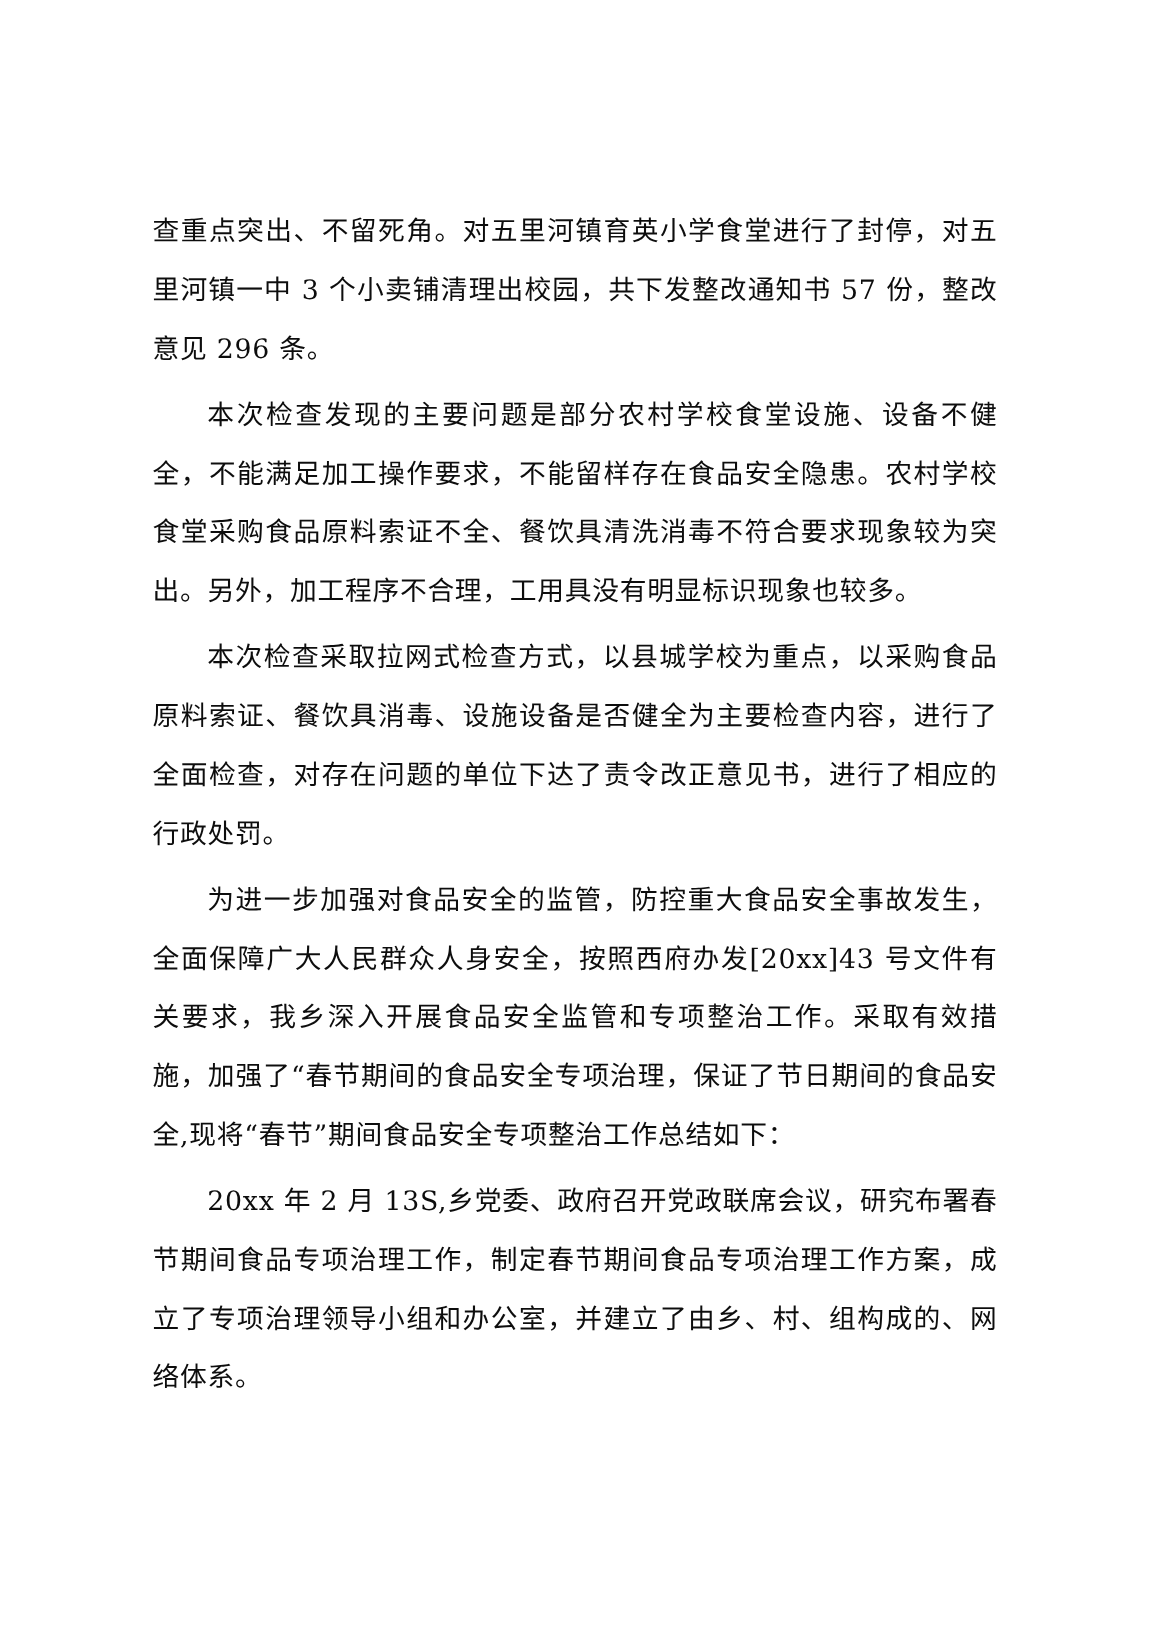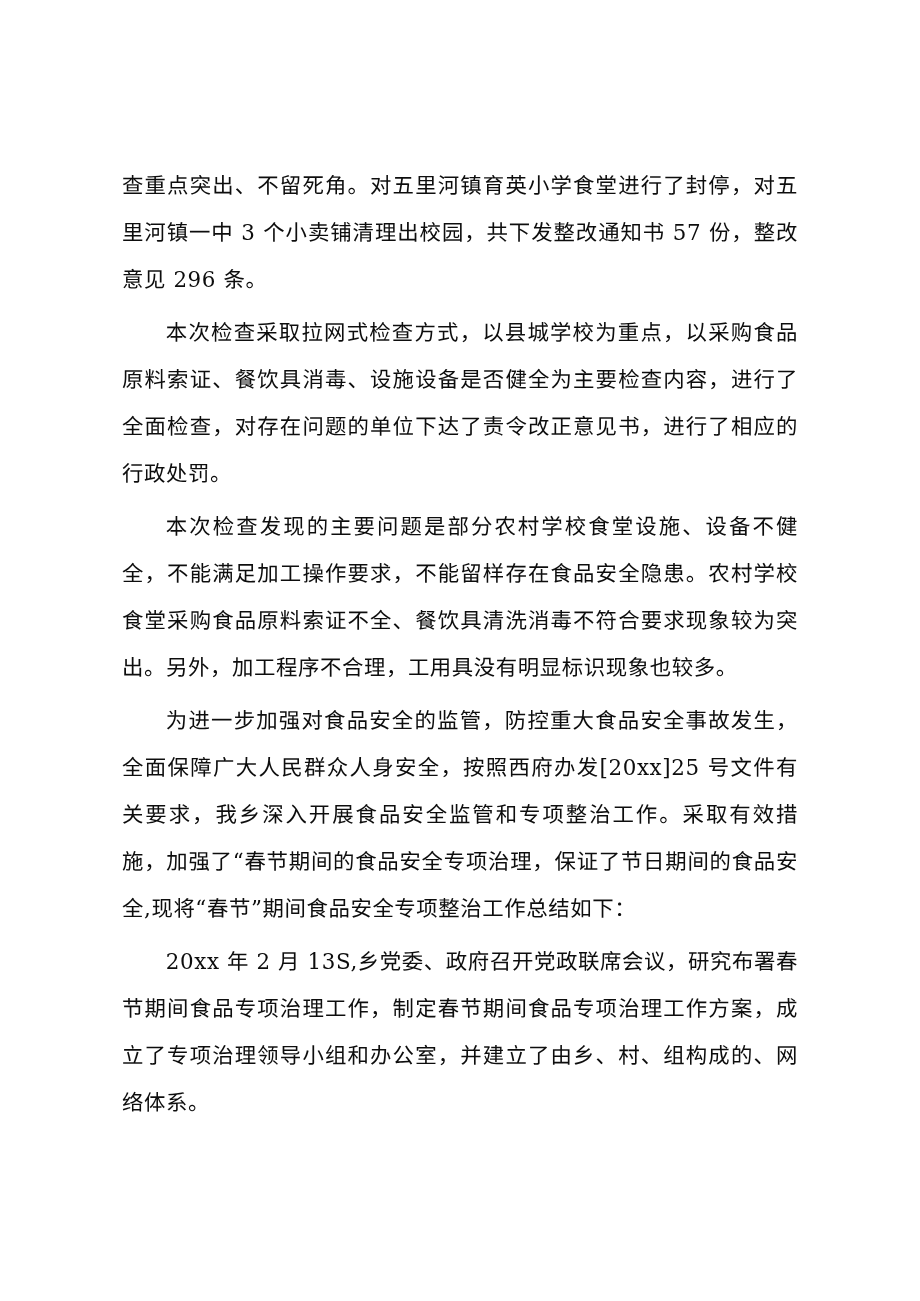--- a/index.html
+++ b/index.html
@@ -52,23 +52,23 @@
   }
 </style>
 </head>
 <body>
 
 <div class="page">
   <div class="doc-body">
 
     <p class="para indent" style="text-indent:0;">查重点突出、不留死角。对五里河镇育英小学食堂进行了封停，对五里河镇一中 3 个小卖铺清理出校园，共下发整改通知书 57 份，整改意见 296 条。</p>
 
+    <p class="para indent">本次检查发现的主要问题是部分农村学校食堂设施、设备不健全，不能满足加工操作要求，不能留样存在食品安全隐患。农村学校食堂采购食品原料索证不全、餐饮具清洗消毒不符合要求现象较为突出。另外，加工程序不合理，工用具没有明显标识现象也较多。</p>
+
     <p class="para indent">本次检查采取拉网式检查方式，以县城学校为重点，以采购食品原料索证、餐饮具消毒、设施设备是否健全为主要检查内容，进行了全面检查，对存在问题的单位下达了责令改正意见书，进行了相应的行政处罚。</p>
 
-    <p class="para indent">本次检查发现的主要问题是部分农村学校食堂设施、设备不健全，不能满足加工操作要求，不能留样存在食品安全隐患。农村学校食堂采购食品原料索证不全、餐饮具清洗消毒不符合要求现象较为突出。另外，加工程序不合理，工用具没有明显标识现象也较多。</p>
 
-
-    <p class="para indent">为进一步加强对食品安全的监管，防控重大食品安全事故发生，全面保障广大人民群众人身安全，按照西府办发[20xx]25 号文件有关要求，我乡深入开展食品安全监管和专项整治工作。采取有效措施，加强了“春节期间的食品安全专项治理，保证了节日期间的食品安全,现将“春节”期间食品安全专项整治工作总结如下：</p>
+    <p class="para indent">为进一步加强对食品安全的监管，防控重大食品安全事故发生，全面保障广大人民群众人身安全，按照西府办发[20xx]43 号文件有关要求，我乡深入开展食品安全监管和专项整治工作。采取有效措施，加强了“春节期间的食品安全专项治理，保证了节日期间的食品安全,现将“春节”期间食品安全专项整治工作总结如下：</p>
 
     <p class="para indent">20xx 年 2 月 13S,乡党委、政府召开党政联席会议，研究布署春节期间食品专项治理工作，制定春节期间食品专项治理工作方案，成立了专项治理领导小组和办公室，并建立了由乡、村、组构成的、网络体系。</p>
 
   </div>
 </div>
 
 </body></html>

